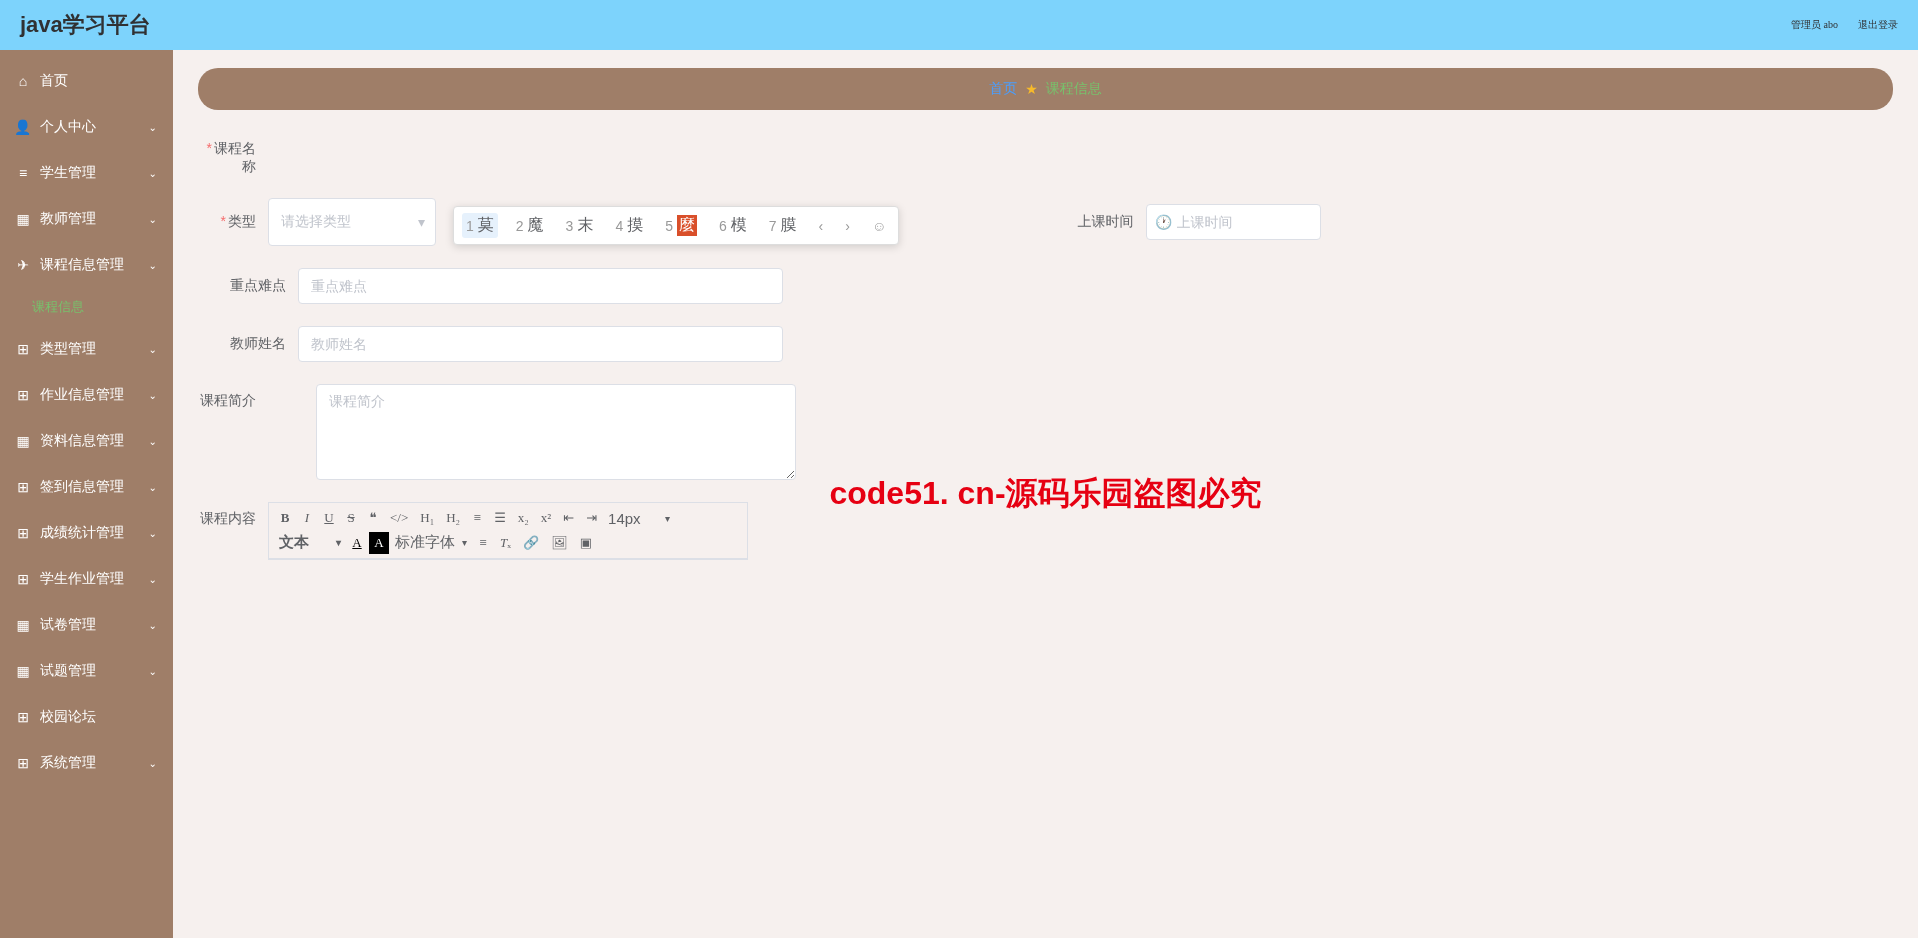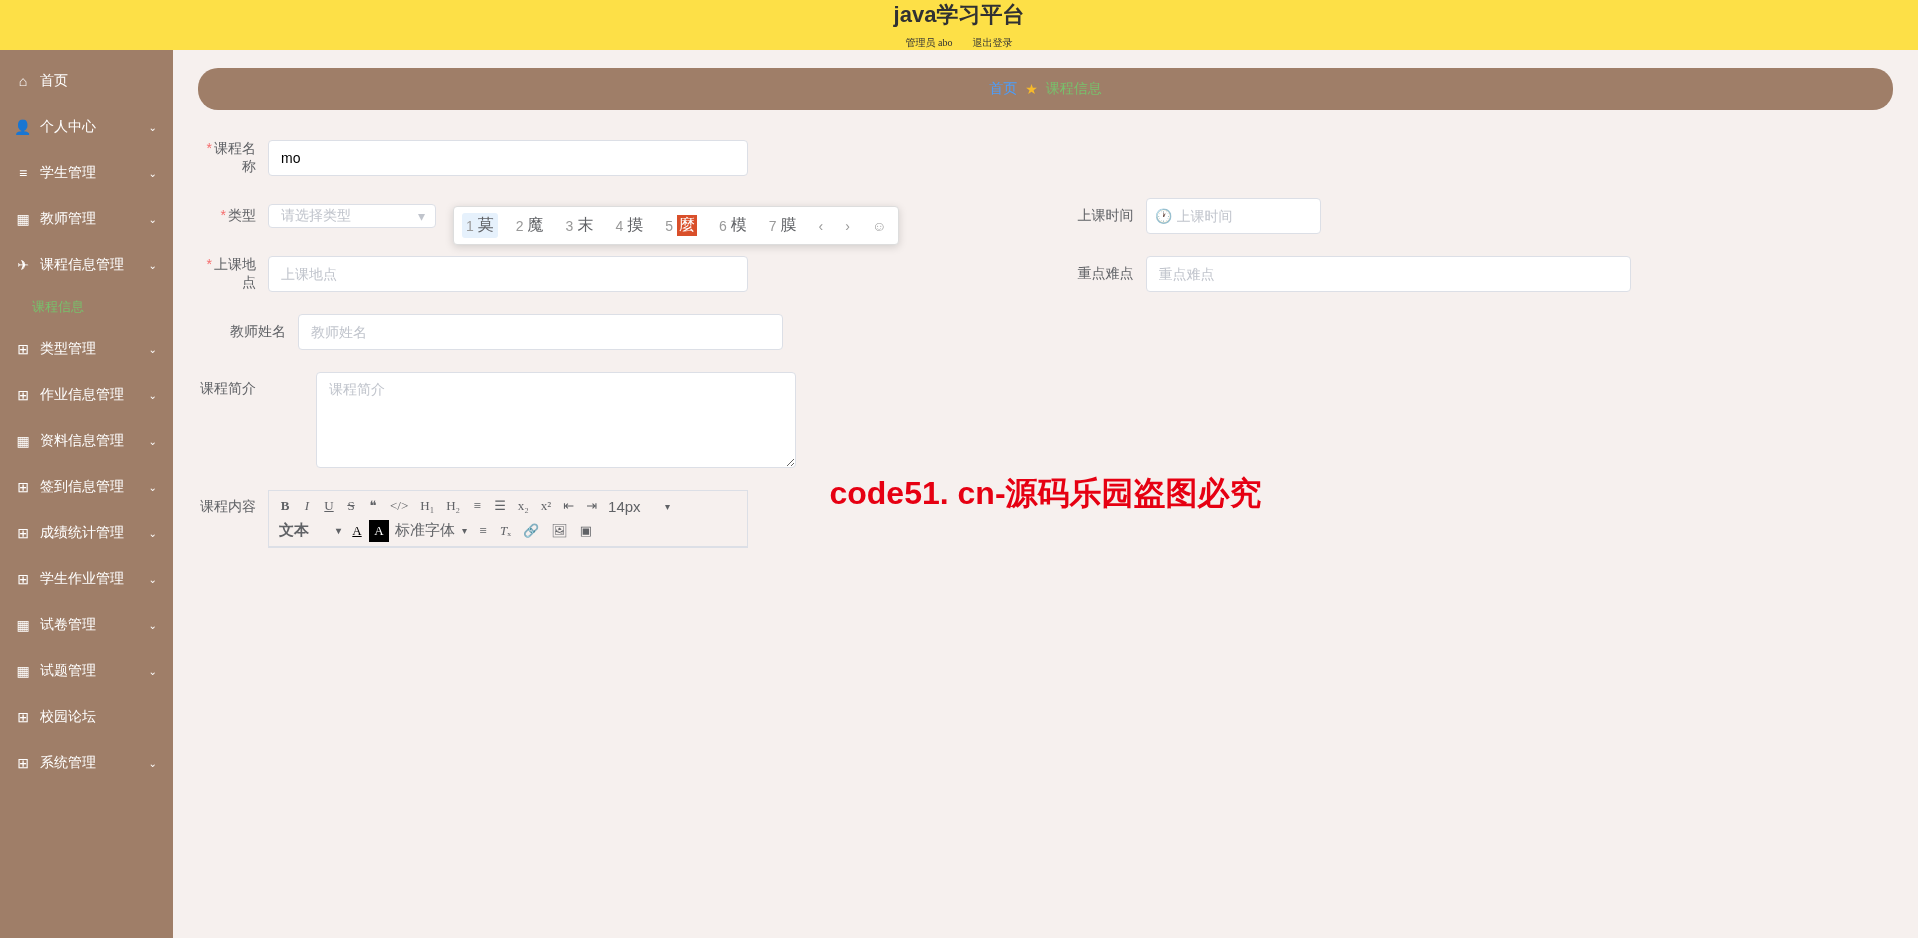--- a/index.html
+++ b/index.html
@@ -5,26 +5,25 @@
     * { margin: 0; padding: 0; box-sizing: border-box; }
     body {
       font-family: "Helvetica Neue", Helvetica, "PingFang SC", "Microsoft YaHei", Arial, sans-serif;
       background: #f6f0ee;
       font-size: 14px;
       color: #606266;
       overflow: hidden;
     }
     .header {
       height: 50px;
-      background: #fde047;
+      background: #7dd3fc;
       display: flex;
       align-items: center;
       padding: 0 20px;
       justify-content: space-between;
-      flex-direction: column;
     }
     .logo {
       font-size: 22px;
       font-weight: bold;
       color: #303133;
     }
     .header-right {
       display: flex;
       gap: 20px;
       font-size: 10px;
@@ -114,21 +113,21 @@
       border-radius: 4px;
       padding: 0 12px;
       font-size: 14px;
       background: #fff;
       outline: none;
     }
     .form-input.w480 { width: 480px; }
     .form-input.w240 { width: 485px; }
     .form-select {
       width: 168px;
-      height: 24px;
+      height: 48px;
       border: 1px solid #dcdfe6;
       border-radius: 4px;
       padding: 0 30px 0 12px;
       font-size: 14px;
       background: #fff;
       position: relative;
       display: flex;
       align-items: center;
       color: #c0c4cc;
     }
@@ -336,44 +335,39 @@
   <div class="content">
     <div class="breadcrumb">
       <span class="home-link">首页</span>
       <span class="star">★</span>
       <span class="current">课程信息</span>
     </div>
 
     <div class="form-row">
       <div class="form-col">
         <div class="form-label"><span class="req">*</span><span>课程名称</span></div>
-        <input class="form-input w480" value="mo" style="">
       </div>
     </div>
 
 
     <div class="form-row">
       <div class="form-col">
         <div class="form-label"><span class="req">*</span><span>类型</span></div>
         <div class="form-select">请选择类型</div>
       </div>
       <div class="form-col">
         <div class="form-label" style="width:100px;">上课时间</div>
         <div class="date-input">
           <span class="clock">🕐</span>
           <input placeholder="上课时间" style="">
         </div>
       </div>
     </div>
 
     <div class="form-row">
-      <div class="form-col">
-        <div class="form-label"><span class="req">*</span><span>上课地点</span></div>
-        <input class="form-input w480" placeholder="上课地点" style="">
-      </div>
       <div class="form-col">
         <div class="form-label" style="width:100px;">重点难点</div>
         <input class="form-input w240" placeholder="重点难点" style="">
       </div>
     </div>
 
     <div class="form-row">
       <div class="form-col">
         <div class="form-label" style="width:100px;">教师姓名</div>
         <input class="form-input w240" placeholder="教师姓名" style="">

